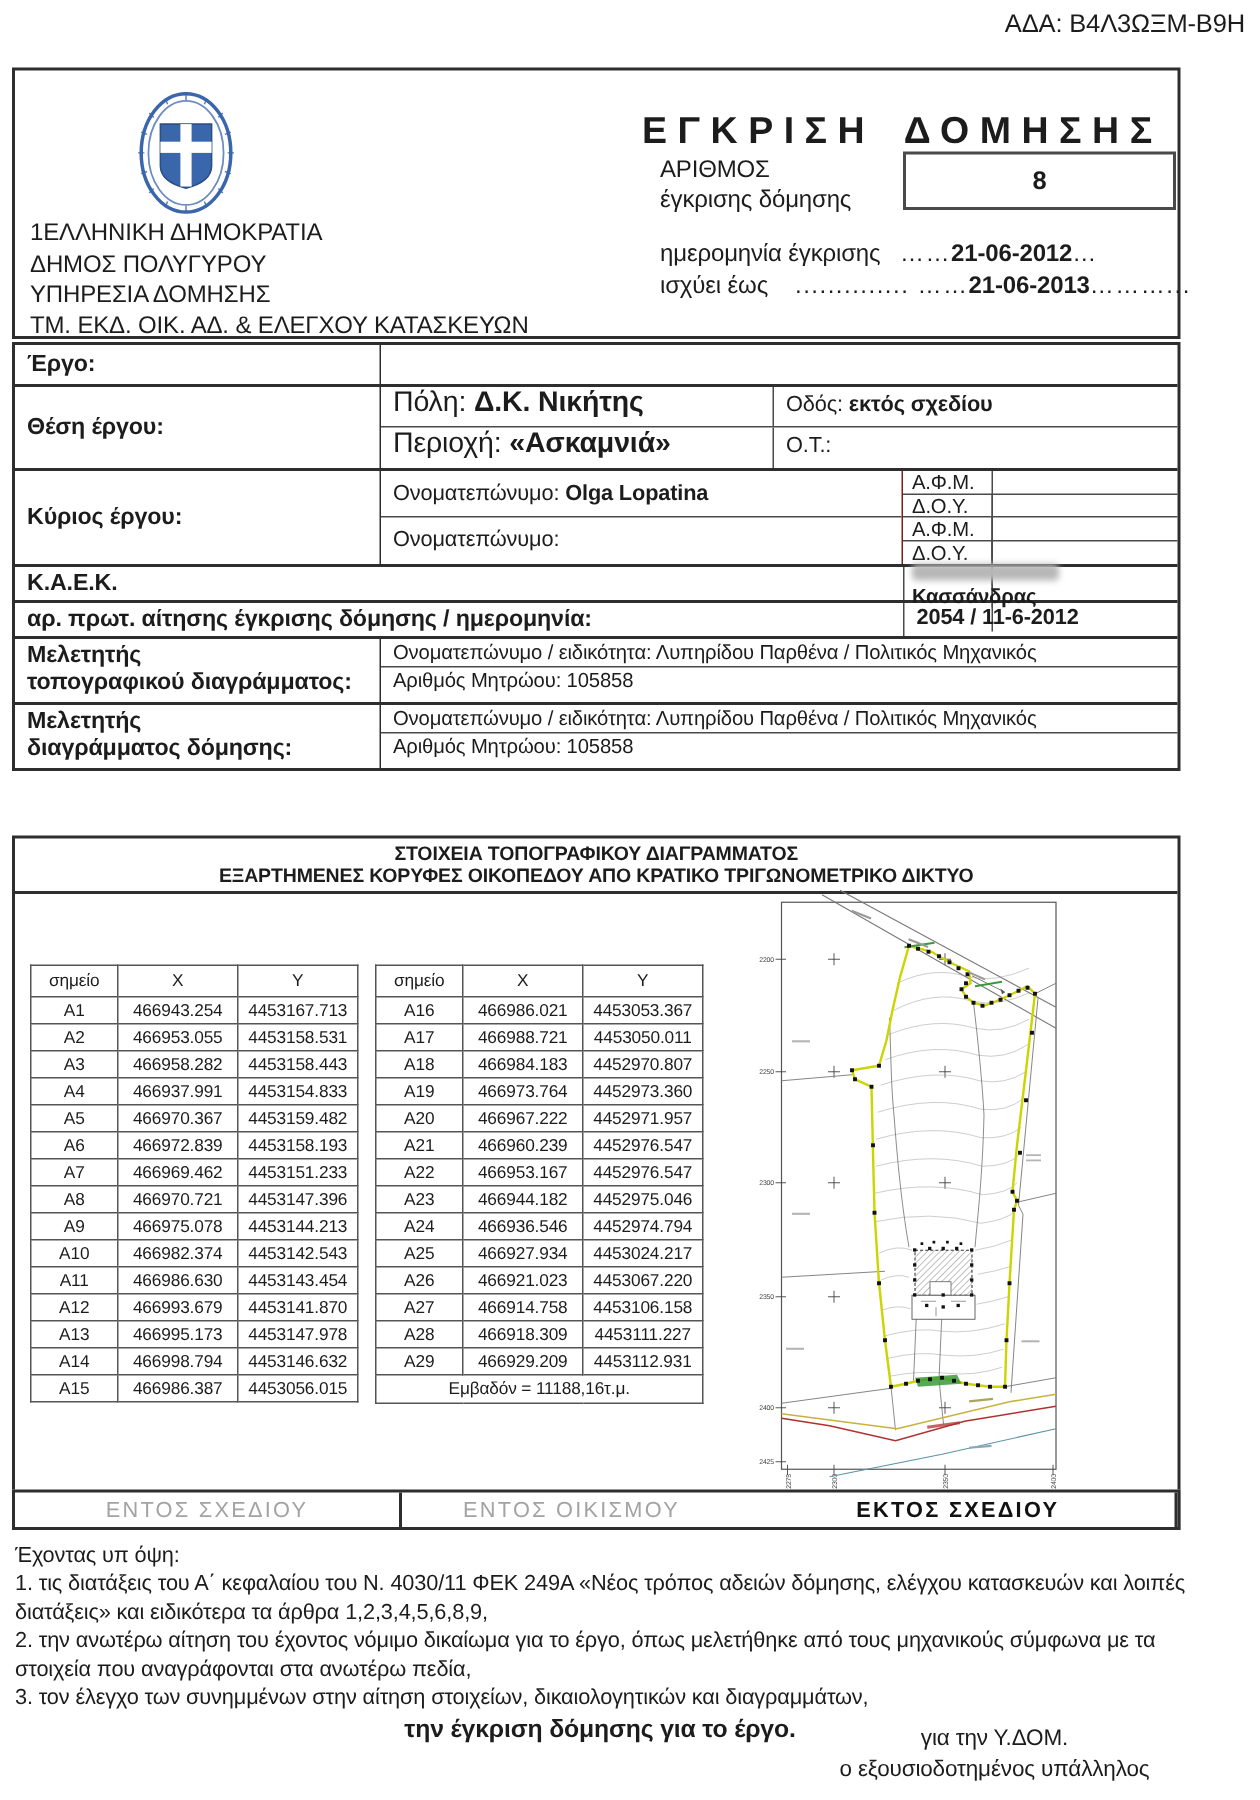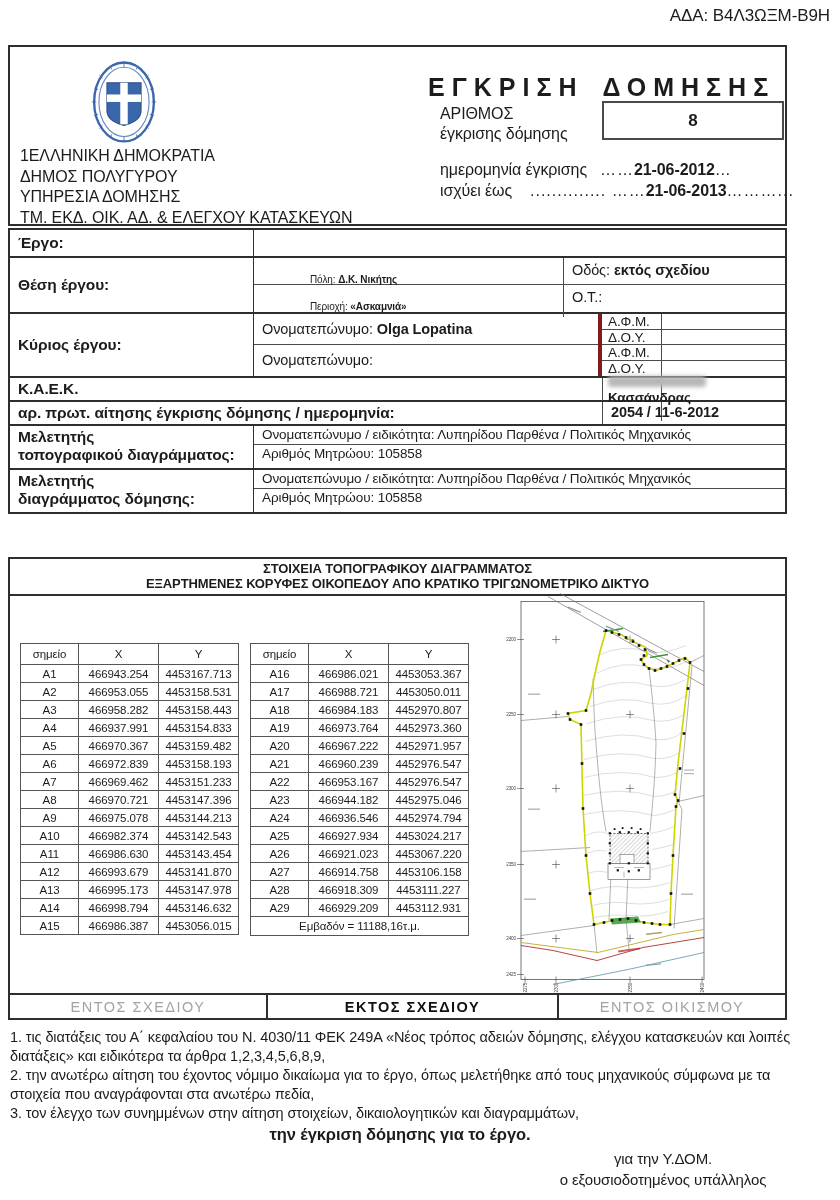--- a/index.html
+++ b/index.html
@@ -29,23 +29,23 @@
   .info-table { position:absolute; left:8px; top:228px; width:779px; border:2px solid #2e2e2e; background:#fff; }
   .itr { display:flex; border-bottom:2px solid #2e2e2e; }
   .itr:last-child { border-bottom:none; }
   .ilabel { width:244px; flex:0 0 244px; border-right:1px solid #2e2e2e; padding:4px 8px; font-weight:bold; font-size:15.5px; display:flex; align-items:center; }
   .ilabel.two { display:block; padding-top:2px; line-height:18px; }
   .ival { flex:1; min-width:0; }
   .vline1 { height:26px; border-bottom:1px solid #4a4a4a; padding:3px 8px; font-size:14.5px; }
   .vline2 { height:24px; }
   .subrow { display:flex; height:27px; }
   .subrow.first { border-bottom:1px solid #4a4a4a; }
-  .subcell-l { width:262px; flex:0 0 262px; border-right:1px solid #4a4a4a; padding:16px 8px; font-size:10px;margin-left:48px; }
+  .subcell-l { width:262px; flex:0 0 262px; border-right:1px solid #4a4a4a; padding:0 8px; font-size:19px; }
   .subcell-r { flex:1; padding:4px 8px; font-size:14.5px; }
-  .names { flex:1; min-width:0; border-right:4px solid #7f1d1d; }
+  .names { flex:1; min-width:0; border-right:1px solid #7f1d1d; }
   .nrow { height:31px; padding:7px 8px 0; font-size:14.5px; }
   .nrow.first { border-bottom:1px solid #4a4a4a; }
   .afmblk { width:183px; flex:0 0 183px; font-size:13.5px; }
   .arow { display:flex; height:15.5px; border-bottom:1px solid #4a4a4a;flex-direction:column; }
   .arow.last { border-bottom:none; }
   .albl { width:60px; flex:0 0 60px; border-right:1px solid #4a4a4a; padding:0 6px; }
   .aval { flex:1; padding:0 6px; position:relative; }
   .blurbox { position:absolute; left:6px; top:2px; width:98px; height:11px; background:#b7b7b7; border-radius:3px; filter:blur(2px); }
   .kaek-row { height:24px; }
   .kaek-label { flex:1; padding:2px 8px; font-weight:bold; font-size:15.5px; }
@@ -561,26 +561,27 @@
           <rect x="186" y="179.5" width="10" height="1.2" fill="#b5b5b5"></rect>
           <rect x="120" y="357" width="22" height="2" fill="#b03030" opacity="0.75" transform="rotate(-8 120 357)"></rect>
           <rect x="148" y="340" width="16" height="1.5" fill="#8a7a20" opacity="0.7" transform="rotate(-6 148 340)"></rect>
           <rect x="148" y="371" width="15" height="1.4" fill="#8aa7b5" transform="rotate(-5 148 371)"></rect>
         </g>
       </svg>
     </div>
 
     <div class="zones">
       <div class="zone zone-l">ΕΝΤΟΣ ΣΧΕΔΙΟΥ</div>
+      <div class="zone zone-r">ΕΝΤΟΣ ΟΙΚΙΣΜΟΥ</div>
       <div class="zone zone-c">ΕΚΤΟΣ ΣΧΕΔΙΟΥ</div>
-      <div class="zone zone-r">ΕΝΤΟΣ ΟΙΚΙΣΜΟΥ</div>
     </div>
   </div>
 
   <div class="footer">
+    <div>Έχοντας υπ όψη:</div>
     <div>1. τις διατάξεις του Α΄ κεφαλαίου του Ν. 4030/11 ΦΕΚ 249Α «Νέος τρόπος αδειών δόμησης, ελέγχου κατασκευών και λοιπές διατάξεις» και ειδικότερα τα άρθρα 1,2,3,4,5,6,8,9,</div>
     <div>2. την ανωτέρω αίτηση του έχοντος νόμιμο δικαίωμα για το έργο, όπως μελετήθηκε από τους μηχανικούς σύμφωνα με τα στοιχεία που αναγράφονται στα ανωτέρω πεδία,</div>
     <div>3. τον έλεγχο των συνημμένων στην αίτηση στοιχείων, δικαιολογητικών και διαγραμμάτων,</div>
     <div class="grant-text">την έγκριση δόμησης για το έργο.</div>
   </div>
 
   <div class="signblock">
     <div>για την Υ.ΔΟΜ.</div>
     <div>ο εξουσιοδοτημένος υπάλληλος</div>
   </div>

